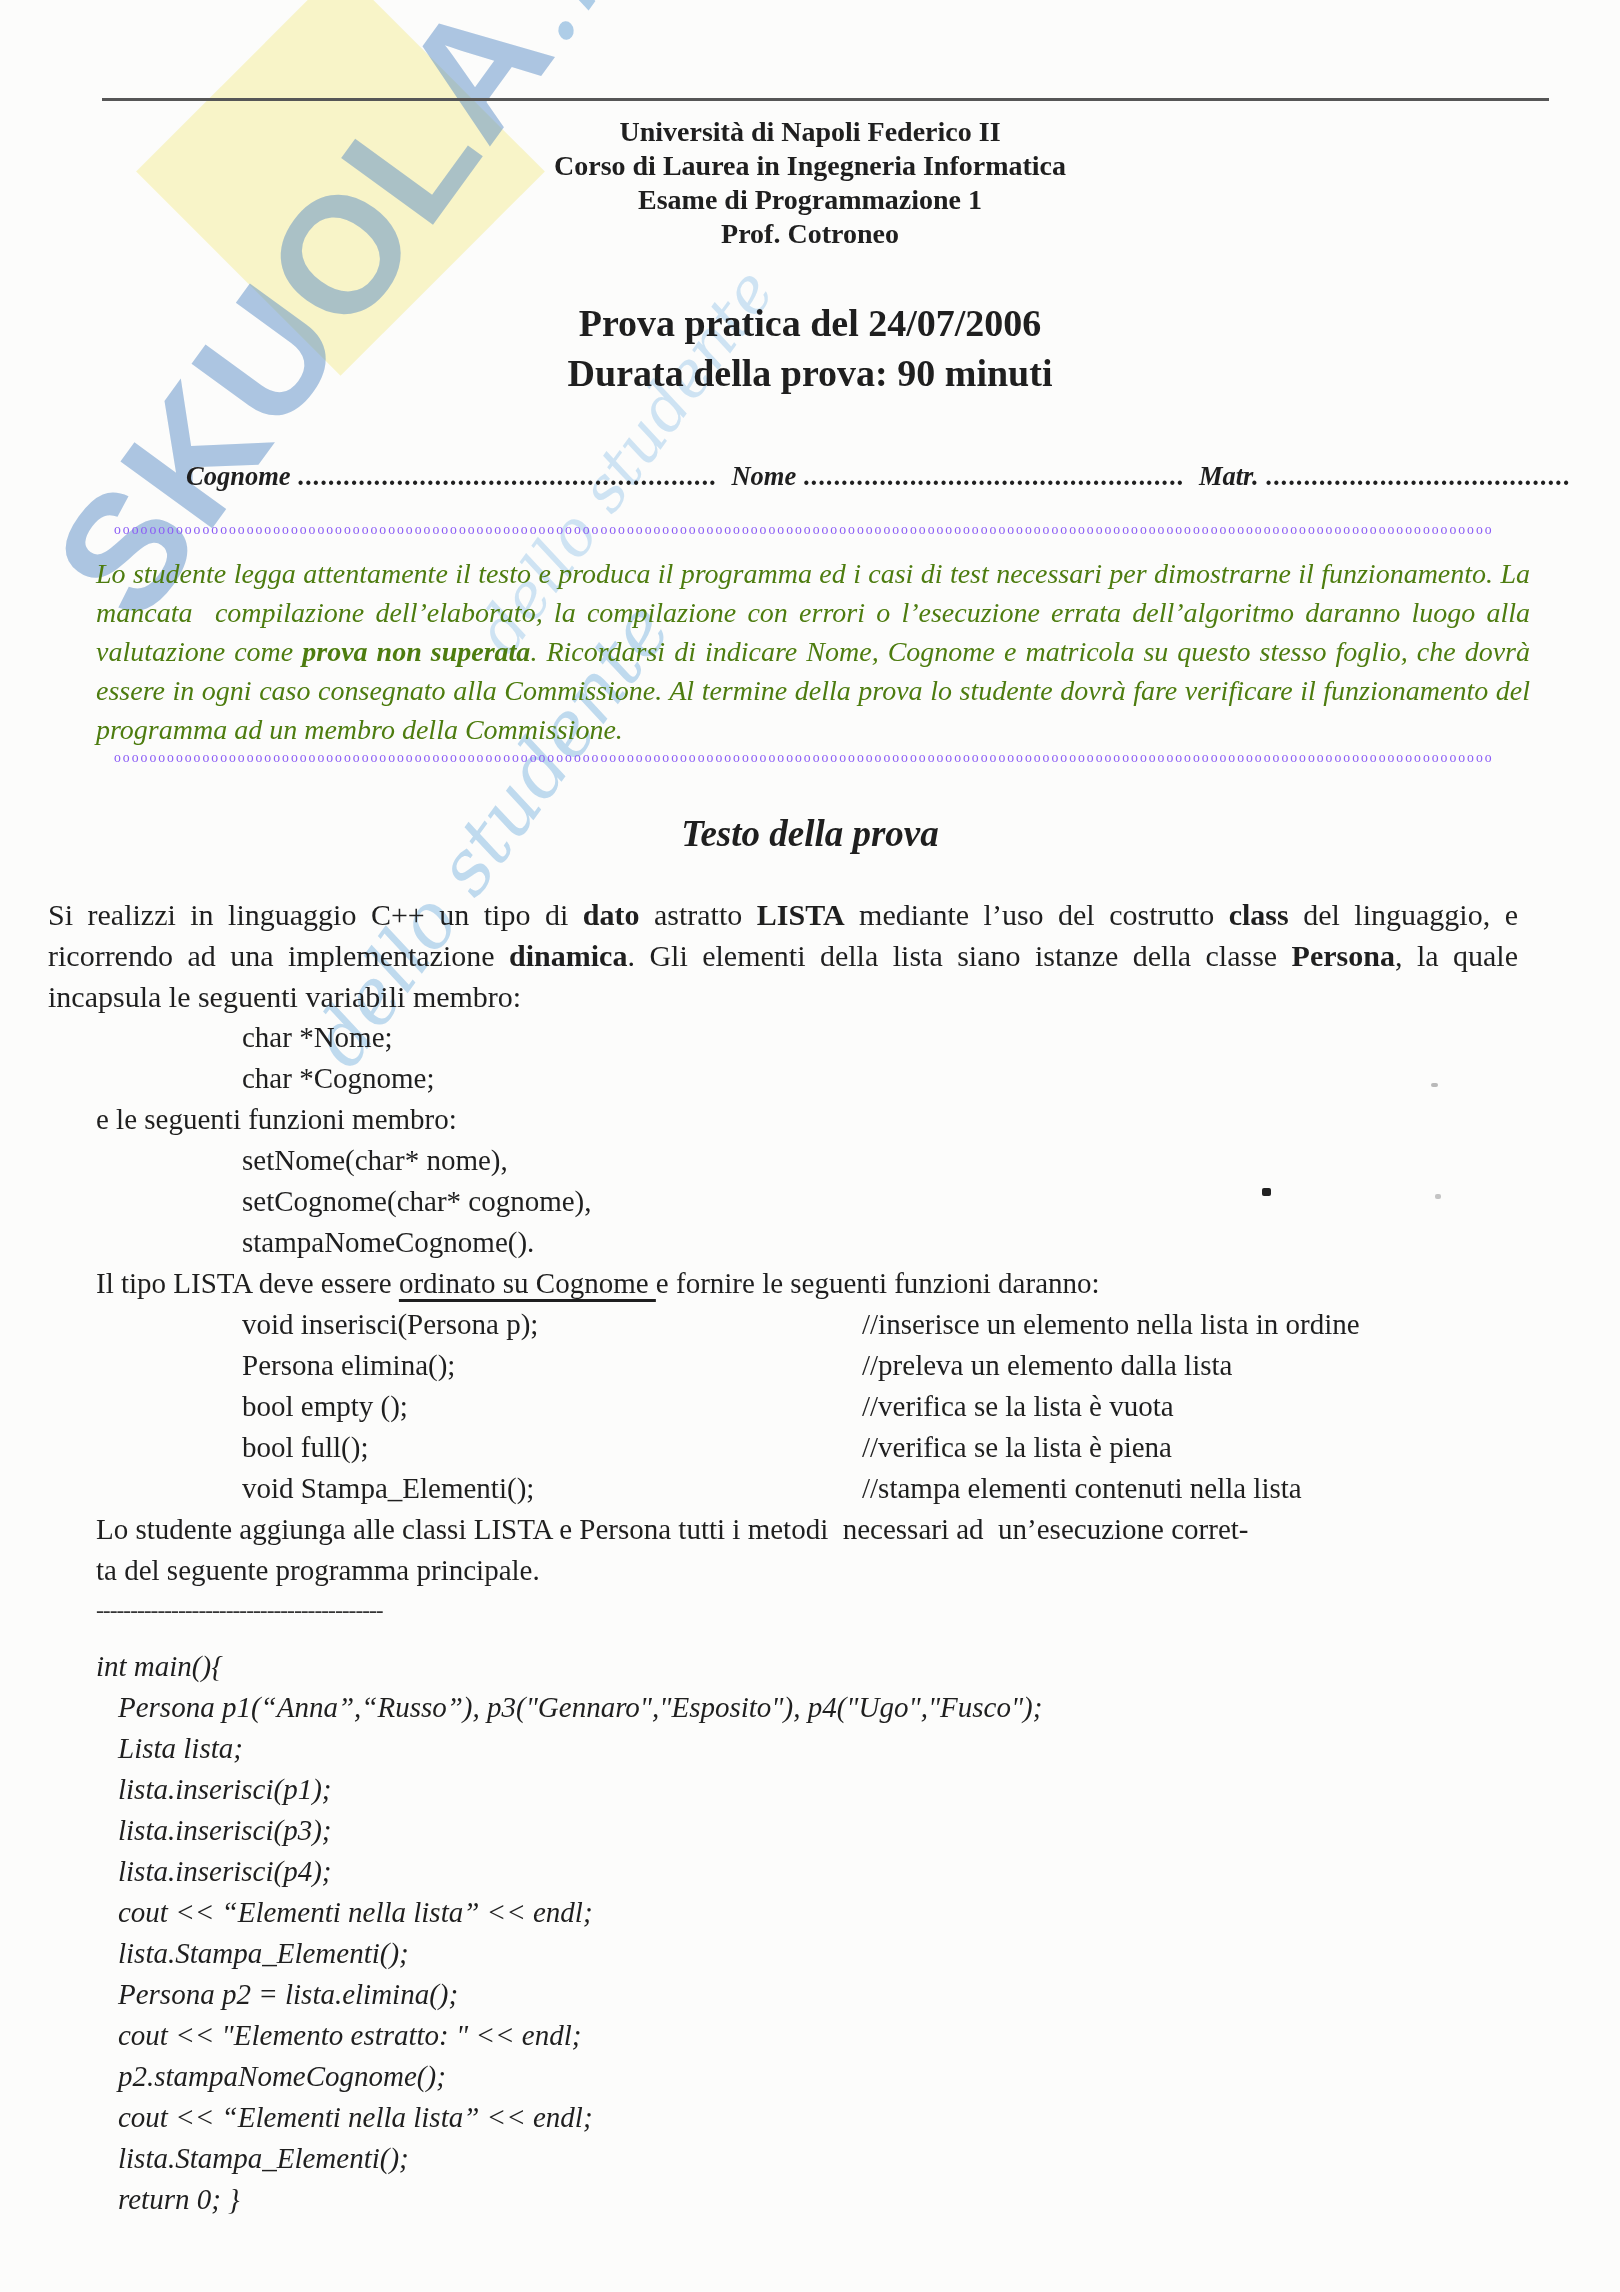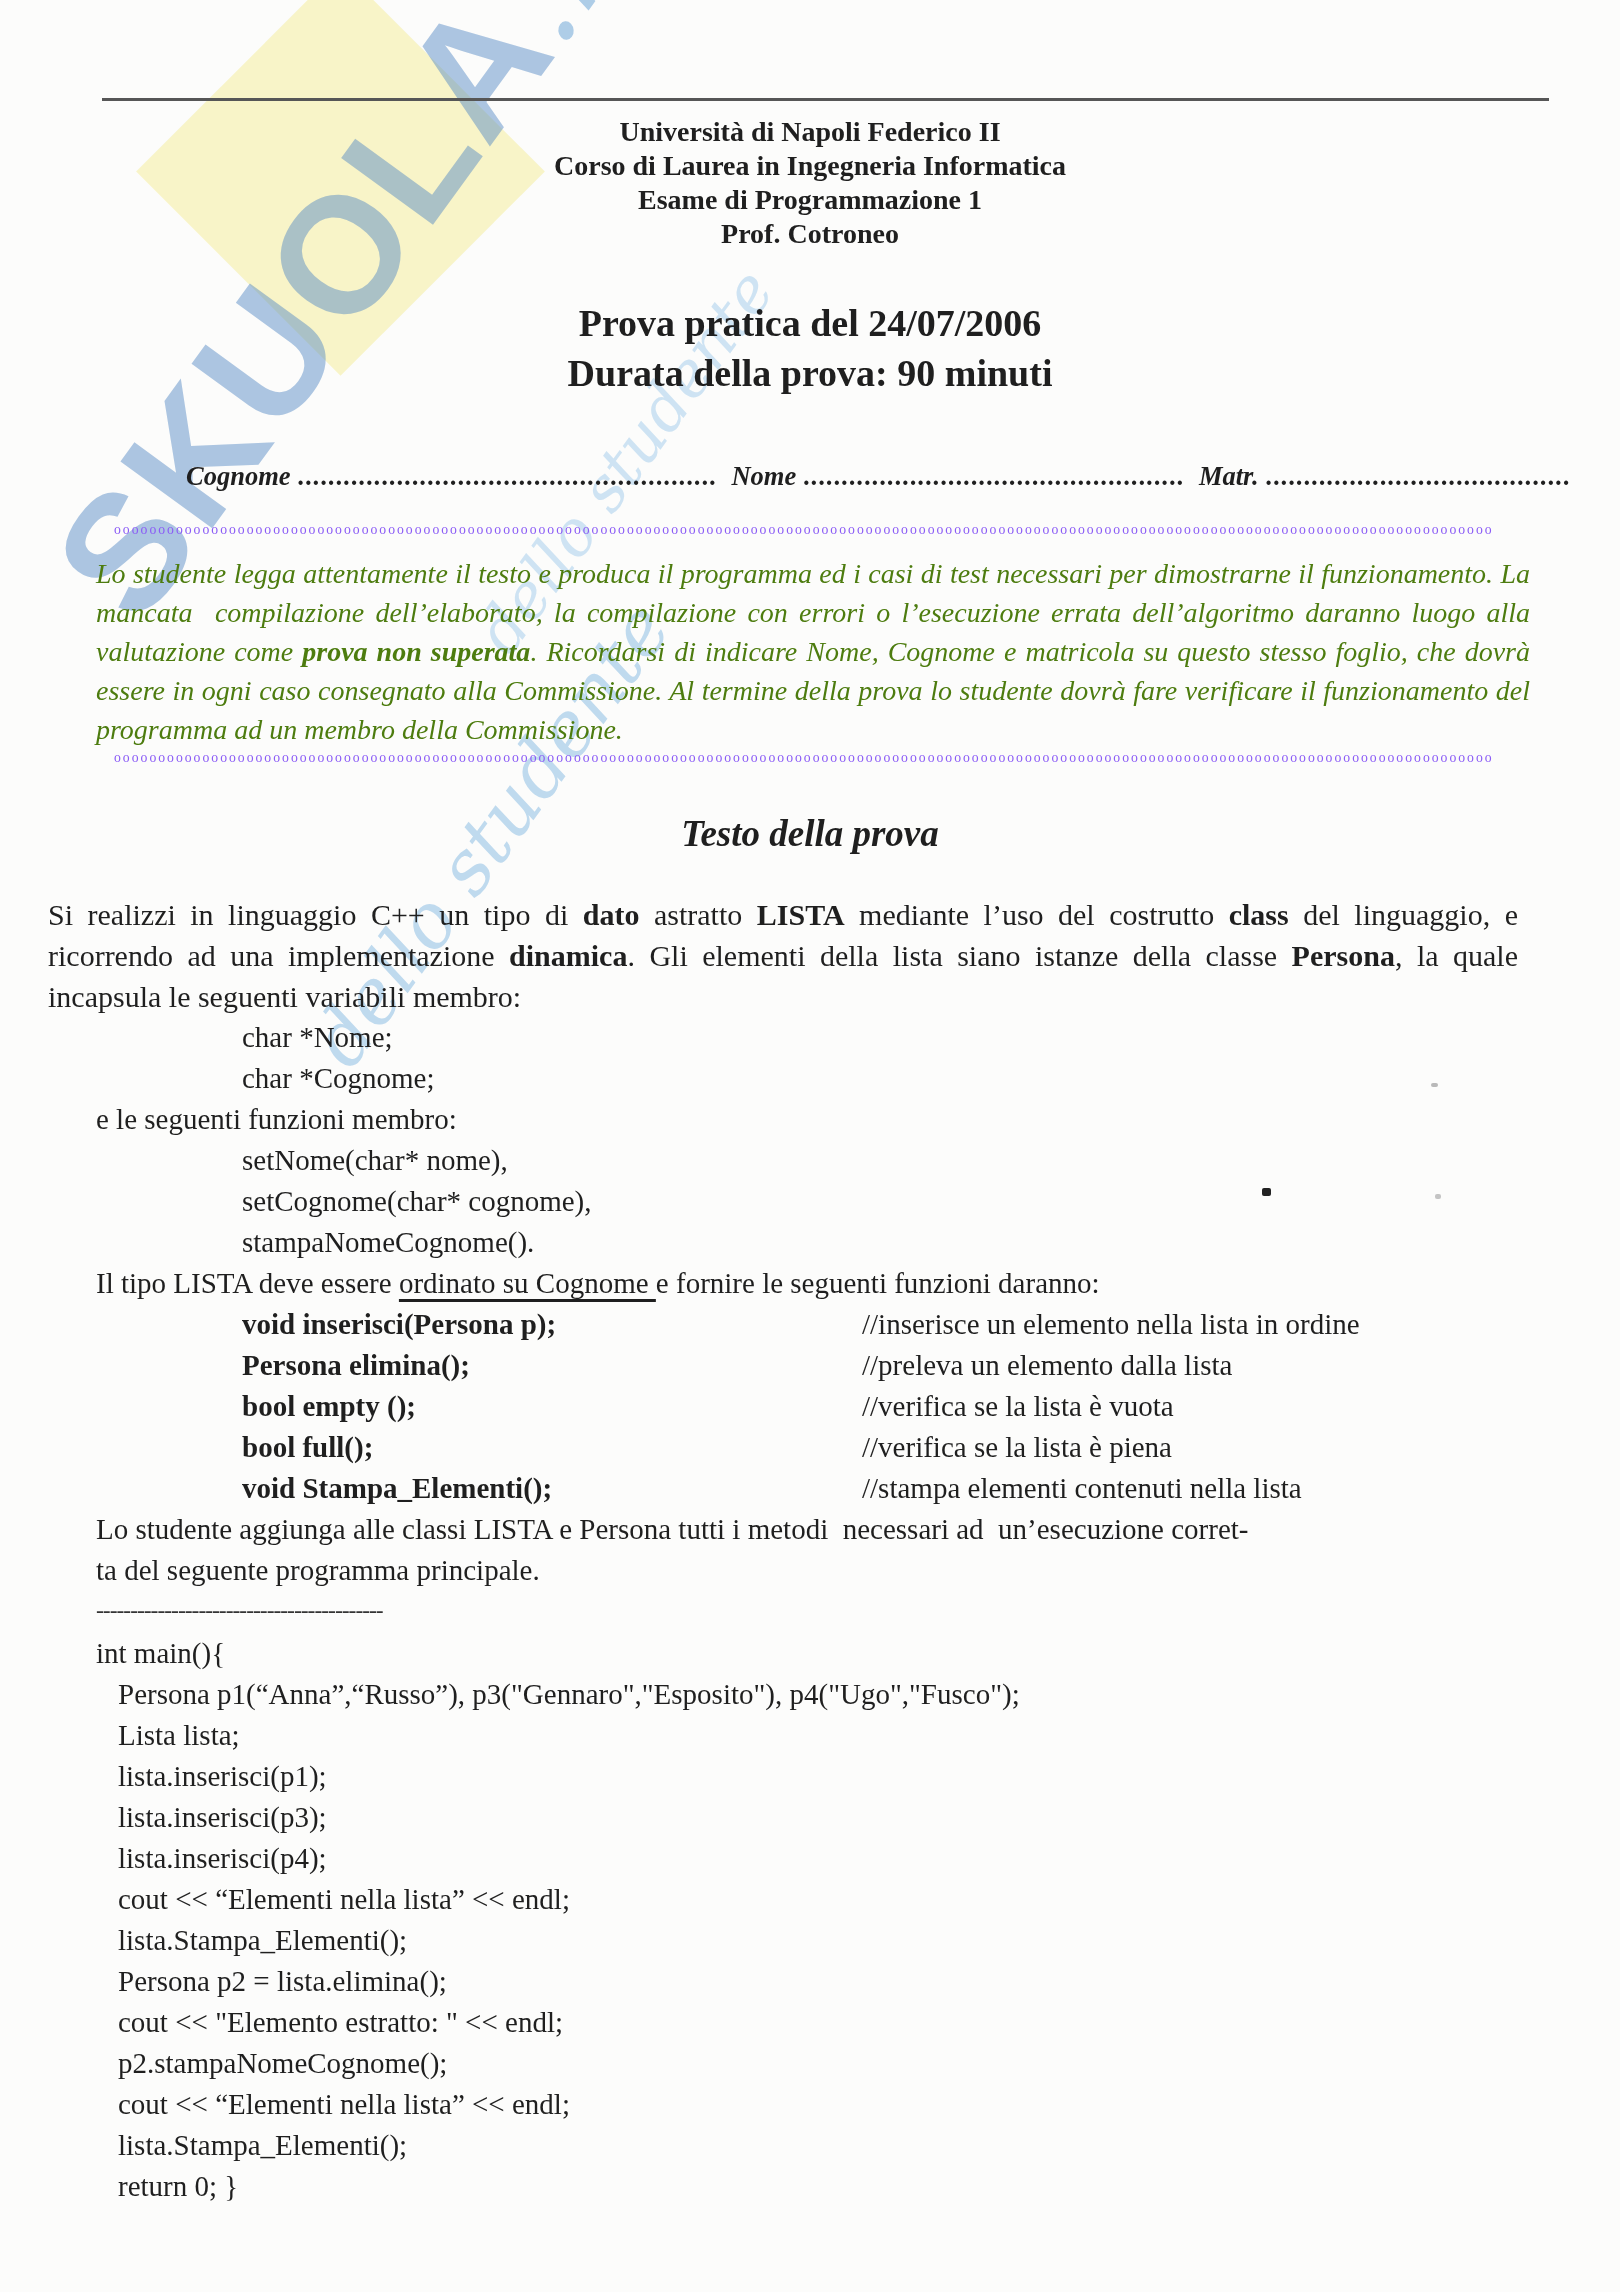--- a/index.html
+++ b/index.html
@@ -92,30 +92,30 @@
     font-size:30px; line-height:41px; text-align:justify; white-space:pre-wrap;
   }
   .body-line {
     margin:0 102px 0 96px;
     font-size:29px; line-height:41px; white-space:pre-wrap;
   }
   .indent { margin-left:242px; }
   .u { text-decoration:underline; text-decoration-thickness:2.5px; text-underline-offset:5.9px; }
 
   .func-row { display:flex; margin-left:242px; font-size:29px; line-height:41px; }
-  .func-row .decl { width:620px; flex:0 0 auto;font-weight:bold; }
+  .func-row .decl { width:620px; flex:0 0 auto; }
   .func-row .comment { flex:1; }
 
   .dashes {
     margin:7.8px 0 0 96px;
     font-size:23.5px; line-height:23.5px; letter-spacing:-1px; color:#333;
     white-space:nowrap; overflow:hidden;
   }
 
-  .code { margin-top:11px; }
+  .code { margin-top:24px;font-style:italic; }
   .code .cl { margin-left:96px; font-size:29px; line-height:41px; white-space:pre-wrap; }
   .code .cl.ind { margin-left:118px; }
 </style>
 </head>
 <body>
 
 <div class="page">
 
   <div class="wm wm-diamond"></div>
   <div class="wm wm-brand"><span>SKUOLA</span><span class="wm-suffix">.net</span></div>

